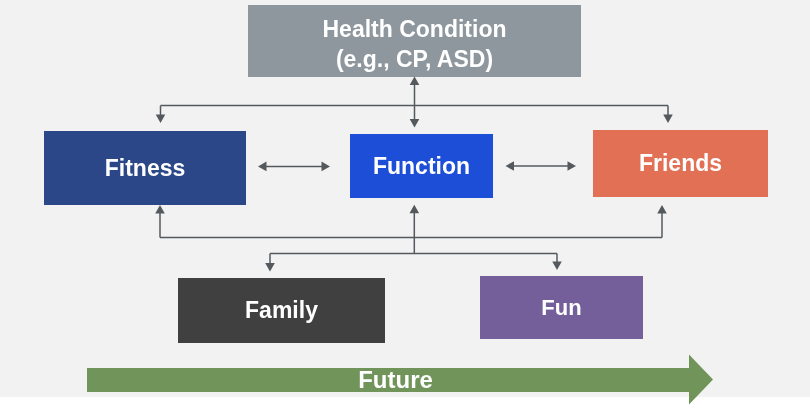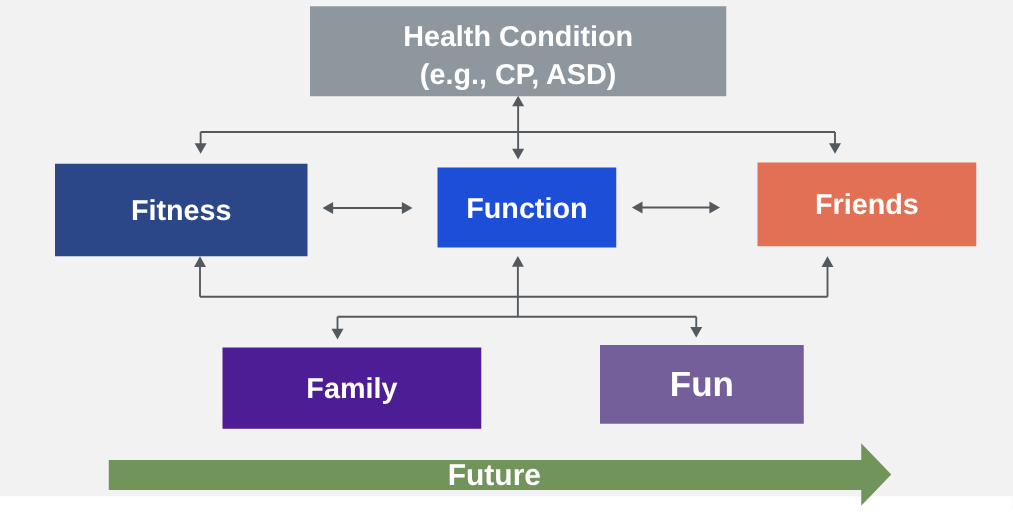--- a/index.html
+++ b/index.html
@@ -6,23 +6,23 @@
 body{width:810px;height:412px;position:relative;background:#f2f2f2;font-family:"Liberation Sans",sans-serif;overflow:hidden;}
 .box{position:absolute;color:#fff;font-weight:bold;display:flex;align-items:center;justify-content:center;text-align:center;}
 </style>
 </head>
 <body>
 <div style="position:absolute;left:0;top:397px;width:810px;height:15px;background:#ffffff"></div>
 
 <div class="box" style="left:248px;top:5px;width:333px;height:66px;padding-top:6px;background:#8e979e;font-size:23px;line-height:30.5px;">Health Condition<br>(e.g., CP, ASD)</div>
 <div class="box" style="left:44px;top:131px;width:202px;height:74px;background:#2c4788;font-size:23px;">Fitness</div>
 <div class="box" style="left:350px;top:134px;width:143px;height:64px;background:#1d4ed8;font-size:23px;">Function</div>
-<div class="box" style="left:606px;top:130px;width:175px;height:67px;background:#e17054;font-size:23px;">Friends</div>
-<div class="box" style="left:178px;top:278px;width:207px;height:65px;background:#4c1d95;font-size:23px;">Family</div>
-<div class="box" style="left:480px;top:276px;width:163px;height:63px;background:#745f9b;font-size:28px;">Fun</div>
+<div class="box" style="left:593px;top:130px;width:175px;height:67px;background:#e17054;font-size:23px;">Friends</div>
+<div class="box" style="left:178px;top:278px;width:207px;height:65px;background:#404040;font-size:23px;">Family</div>
+<div class="box" style="left:480px;top:276px;width:163px;height:63px;background:#745f9b;font-size:22px;">Fun</div>
 
 <svg width="810" height="412" viewBox="0 0 810 412" style="position:absolute;left:0;top:0" xmlns="http://www.w3.org/2000/svg">
   <g stroke="#54595e" stroke-width="1.5" fill="none">
 
     <line x1="414.5" y1="84" x2="414.5" y2="120"></line>
     <line x1="160.5" y1="105.6" x2="668" y2="105.6"></line>
     <line x1="160.5" y1="105.6" x2="160.5" y2="115.5"></line>
     <line x1="668" y1="105.6" x2="668" y2="115.5"></line>
 
     <line x1="265" y1="166.4" x2="323" y2="166.4"></line>

